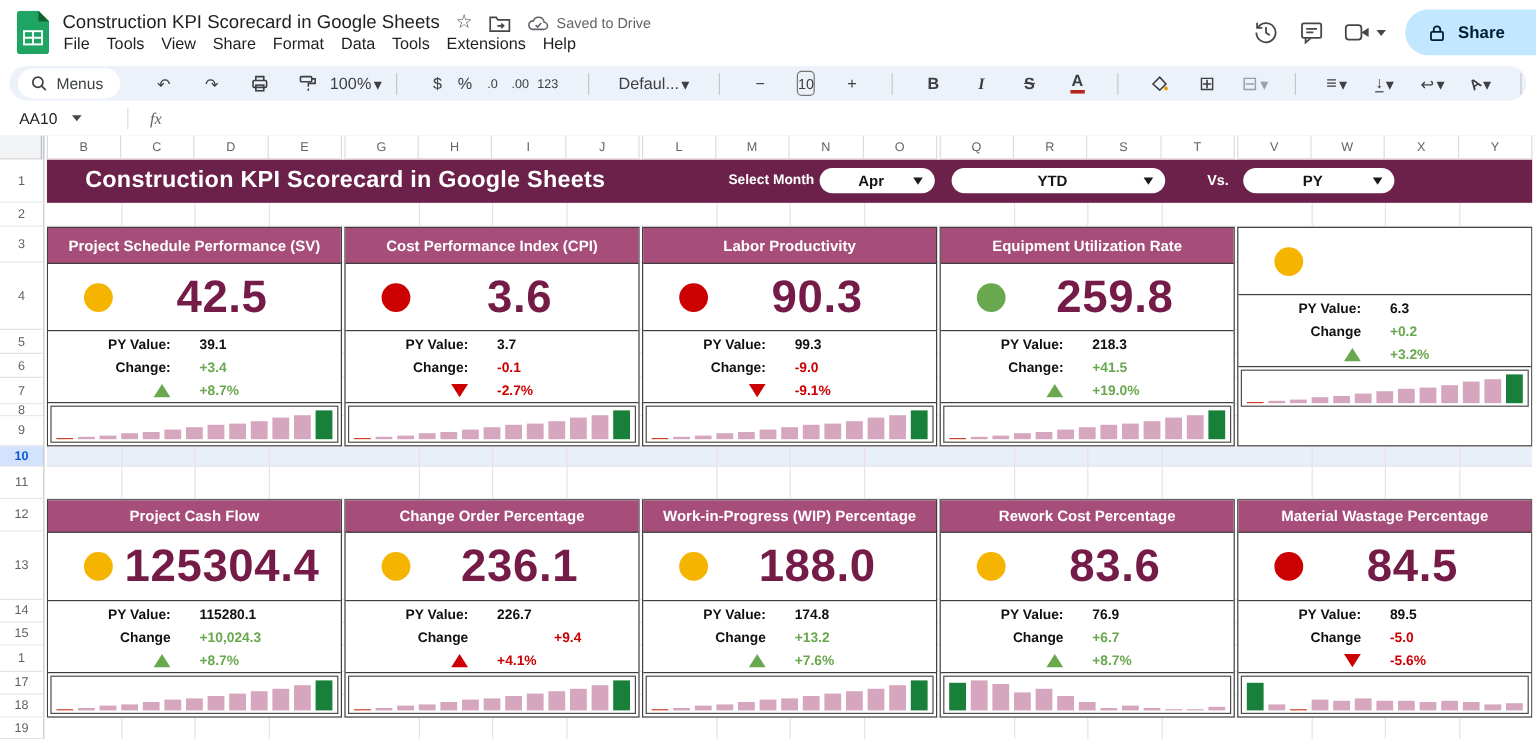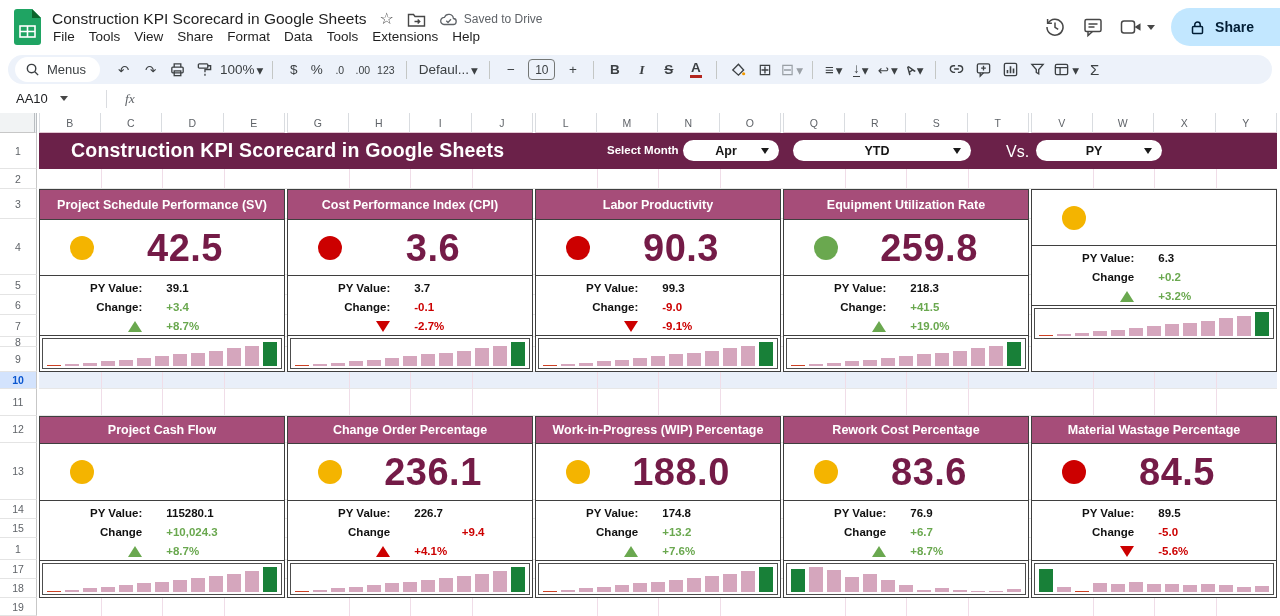--- a/index.html
+++ b/index.html
@@ -13,21 +13,21 @@
   .tb-ic{color:#474747;display:flex;align-items:center}
   .star{font-size:16px;color:#474747;line-height:1}
   .saved{display:flex;align-items:center;gap:6px;color:#5f6368;font-size:12px}
   .menu-row{position:absolute;left:46px;top:28px;display:flex;height:20px}
   .menu-item{font-size:13.5px;color:#1f1f1f;padding:1px 7px;border-radius:4px;cursor:default}
   .topbar-right{position:absolute;right:4px;top:6px;display:flex;align-items:center;gap:16px;height:42px}
   .cam-group{display:flex;align-items:center;gap:5px}
   .caret-sm{width:0;height:0;border-left:4px solid transparent;border-right:4px solid transparent;border-top:5px solid #474747}
   .share-btn{display:flex;align-items:center;gap:9px;background:#c2e7ff;color:#001d35;height:38px;padding:0 26px 0 18px;border-radius:19px 0 0 19px;font-size:14px;font-weight:bold;margin-right:-4px}
   
-  .toolbar{position:absolute;top:55px;left:8px;right:8px;height:29px;background:#edf2fa;border-radius:20px;display:flex;align-items:center;padding:0 7px;gap:4px}
+  .toolbar{position:absolute;top:55px;left:8px;right:8px;height:29px;background:#edf2fa;border-radius:20px;display:flex;align-items:center;padding:0 7px;gap:17px}
   .menus-pill{display:flex;align-items:center;gap:7px;background:#fff;border-radius:14px;height:25px;padding:0 14px 0 10px;margin-right:8px;font-size:13px;color:#3c4043}
   .tbi{min-width:23px;height:23px;display:flex;align-items:center;justify-content:center;font-size:13.5px;color:#3c4043;border-radius:4px;gap:2px;white-space:nowrap}
   .tb-sep{width:1px;height:18px;background:#c4c7c5;margin:0 5px;flex:none}
   .fs-box{width:25px;height:19px;border:1px solid #747775;border-radius:4px;display:flex;align-items:center;justify-content:center;font-size:12px;color:#3c4043;margin:0 2px}
   .bold-b{font-weight:bold}.ital-i{font-style:italic;font-family:"Liberation Serif",serif;font-weight:bold}
   .strike-s{text-decoration:line-through;font-weight:bold}
   .tcolor-a{font-weight:bold;border-bottom:3px solid #b3261e;line-height:1;padding:0 1px}
   .gray-ic{color:#9aa0a6}
   .small-cap{font-size:10.5px}
   .vline-ic{border-bottom:1.6px solid #3c4043;line-height:1;padding-bottom:1px}
@@ -45,21 +45,21 @@
   .rowcell{box-sizing:border-box;width:37px;border-right:1px solid #c7c7c7;border-bottom:1px solid #e4e4e4;font-size:10.5px;color:#5f6368;display:flex;align-items:center;justify-content:center;background:#fff;overflow:hidden}
   .rowcell.sel{background:#d3e3fd;color:#0b57d0;font-weight:bold}
   .gridbody{position:absolute;top:133px;left:39px;width:1238px;height:483px;background:#fff;overflow:hidden}
   .hline{position:absolute;left:0;width:1238px;height:1px;background:#e7e7e7;z-index:1}
   .vline{position:absolute;top:36px;bottom:0;width:1px;background:#f0dde8;z-index:1}
   .rowhl{position:absolute;left:0;top:239px;width:1238px;height:17px;background:#e9eff9;z-index:0}
   
   .banner{position:absolute;left:0;top:0;width:1238px;height:36px;z-index:2}
   .banner-title{position:absolute;left:32px;top:6px;color:#fff;font-weight:bold;font-size:19.5px;letter-spacing:.2px}
   .sm-label{position:absolute;left:568px;top:11px;color:#fff;font-weight:bold;font-size:11.5px}
-  .vs-label{position:absolute;left:967px;top:10px;color:#fff;font-weight:normal;font-size:16px}
+  .vs-label{position:absolute;left:967px;top:10px;color:#fff;font-weight:bold;font-size:12px}
   .pill{position:absolute;top:7px;height:21px;background:#fff;border-radius:11px;display:flex;align-items:center;justify-content:center;font-size:12.5px;font-weight:bold;color:#151515}
   .pill-caret{position:absolute;right:10px;width:0;height:0;border-left:4.5px solid transparent;border-right:4.5px solid transparent;border-top:6px solid #1a1a1a}
   
   .cards-row{position:absolute;left:0;display:flex;gap:2px;z-index:2}
   .cards-top{top:56px}
   .cards-bottom{top:283px}
   .card{width:246px;box-sizing:border-box;background:#fff;border:1px solid #3f3f3f}
   .card.top{height:183px}.card.bottom{height:182px}
   .card-header{box-sizing:border-box;border-bottom:1px solid #3f3f3f;color:#fff;font-weight:bold;font-size:12.5px;display:flex;align-items:center;justify-content:center;text-align:center}
   .top .card-header{height:30px}.bottom .card-header{height:27px}
@@ -566,20 +566,21 @@
         </div>
   </div>
 </div>
   <div class="cards-row cards-bottom">
   <div class="card bottom">
     <div class="card-header" style="background: rgb(166, 77, 121);">
           <span>Project Cash Flow</span>
         </div>
     <div class="card-value">
       <span class="status-dot" style="background: rgb(244, 180, 0);"></span>
+      <span class="big-value" style="color: rgb(116, 27, 71);">125304.4</span>
     </div>
     <div class="card-stats">
       <div class="stat-line">
         <span class="lbl">PY Value:</span>
         <span class="val">115280.1</span>
       </div>
       <div class="stat-line">
         <span class="lbl">Change</span>
         <span class="val" style="color: rgb(106, 168, 79);">+10,024.3</span>
       </div>

